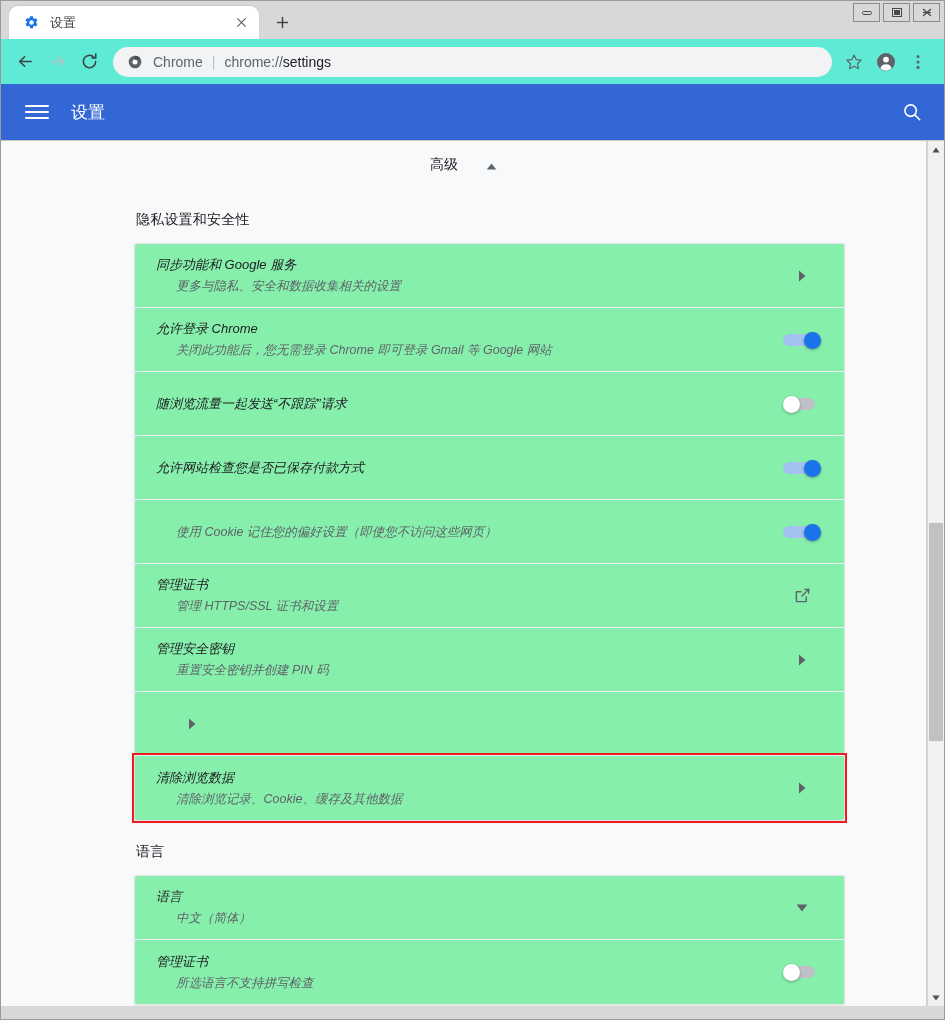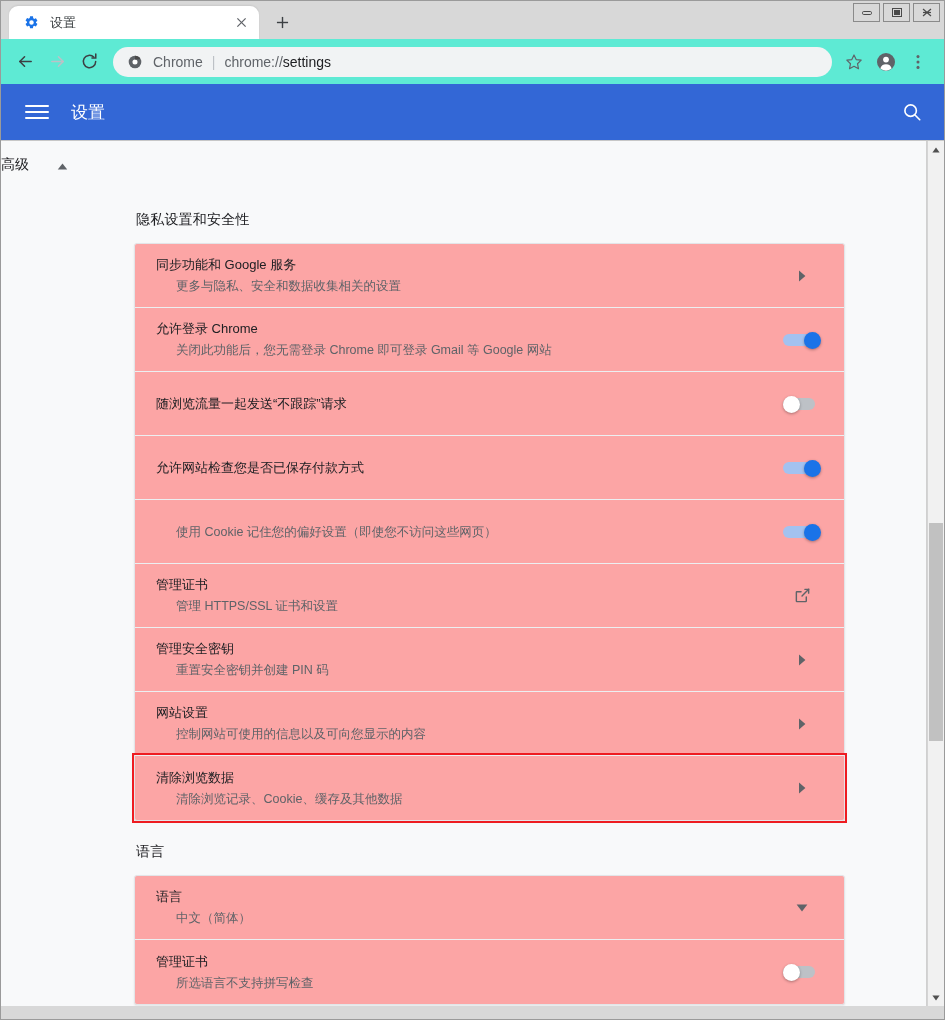--- a/index.html
+++ b/index.html
@@ -172,44 +172,46 @@
     background: #f8f9fa;
     overflow: hidden;
     position: relative;
     border-right: 1px solid #d0d0d0;
   }
 
   .advanced-row {
     height: 48px;
     display: flex;
     align-items: center;
+    justify-content: center;
     gap: 28px;
   }
   .advanced-label {
     font-size: 14px;
     color: #202124;
     font-weight: 500;
   }
 
   .section {
     padding: 0 81px 0 133px;
   }
   .section-title {
     font-size: 14px;
     color: #202124;
     font-weight: 500;
     padding: 22px 0 14px 2px;
     letter-spacing: 0.2px;
   }
   .card {
-    background: #fca5a5;
+    background: #86efac;
     border: 1px solid #e3e5e8;
     border-radius: 3px;
     box-shadow: 0 1px 2px rgba(60,64,67,0.10);
     overflow: visible;
+    font-style: italic;
   }
   .row {
     display: flex;
     align-items: center;
     min-height: 64px;
     padding: 10px 22px 10px 21px;
     border-bottom: 1px solid #eceff1;
     position: relative;
   }
   .row:last-child { border-bottom: none; }
@@ -508,24 +510,20 @@
               <div class="row-sub">重置安全密钥并创建 PIN 码</div>
             </div>
             <div class="row-ctrl">
               <svg width="8" height="12" viewBox="0 0 8 12" fill="#5f6368">
                   <polygon points="1,0.6 7.4,6 1,11.4"></polygon>
                 </svg>
             </div>
           </div>
 
           <div class="row">
-            <div class="row-text">
-              <div class="row-title">网站设置</div>
-              <div class="row-sub">控制网站可使用的信息以及可向您显示的内容</div>
-            </div>
             <div class="row-ctrl">
               <svg width="8" height="12" viewBox="0 0 8 12" fill="#5f6368">
                   <polygon points="1,0.6 7.4,6 1,11.4"></polygon>
                 </svg>
             </div>
           </div>
 
           <div class="row">
             <div class="row-text">
               <div class="row-title">清除浏览数据</div>

